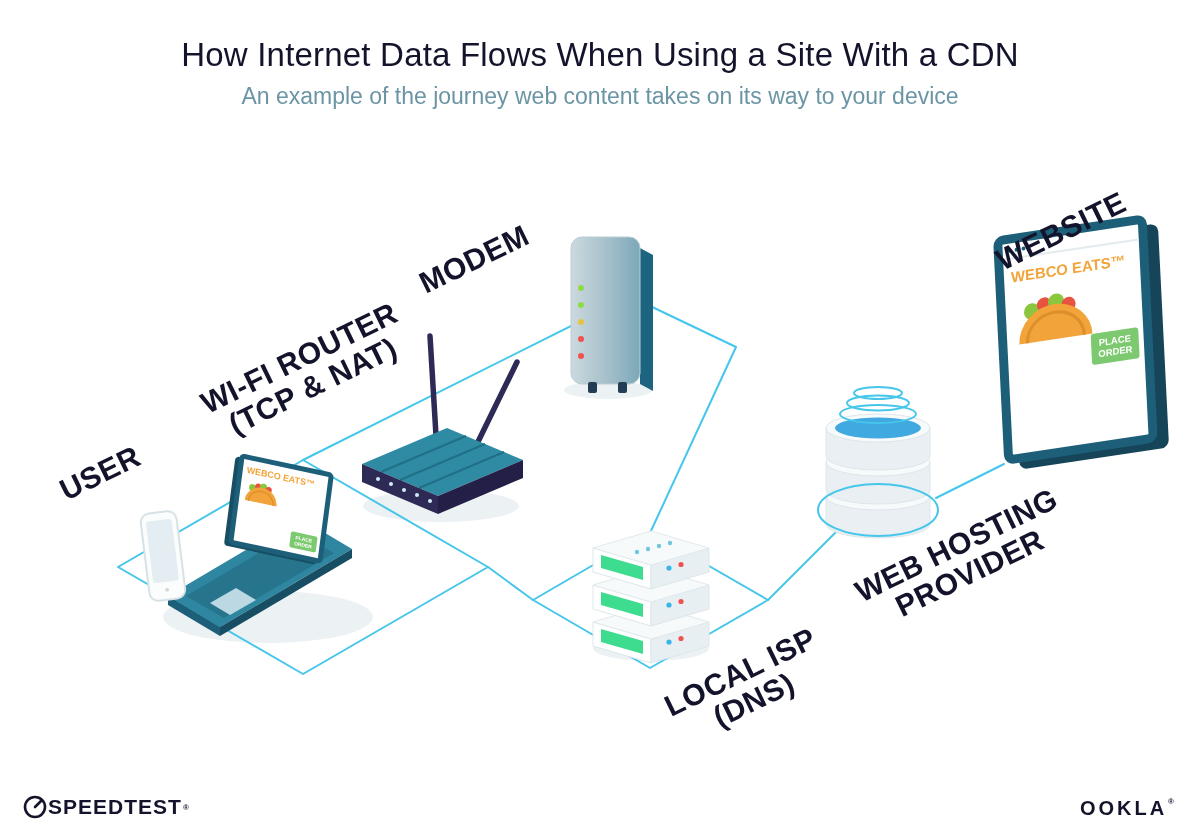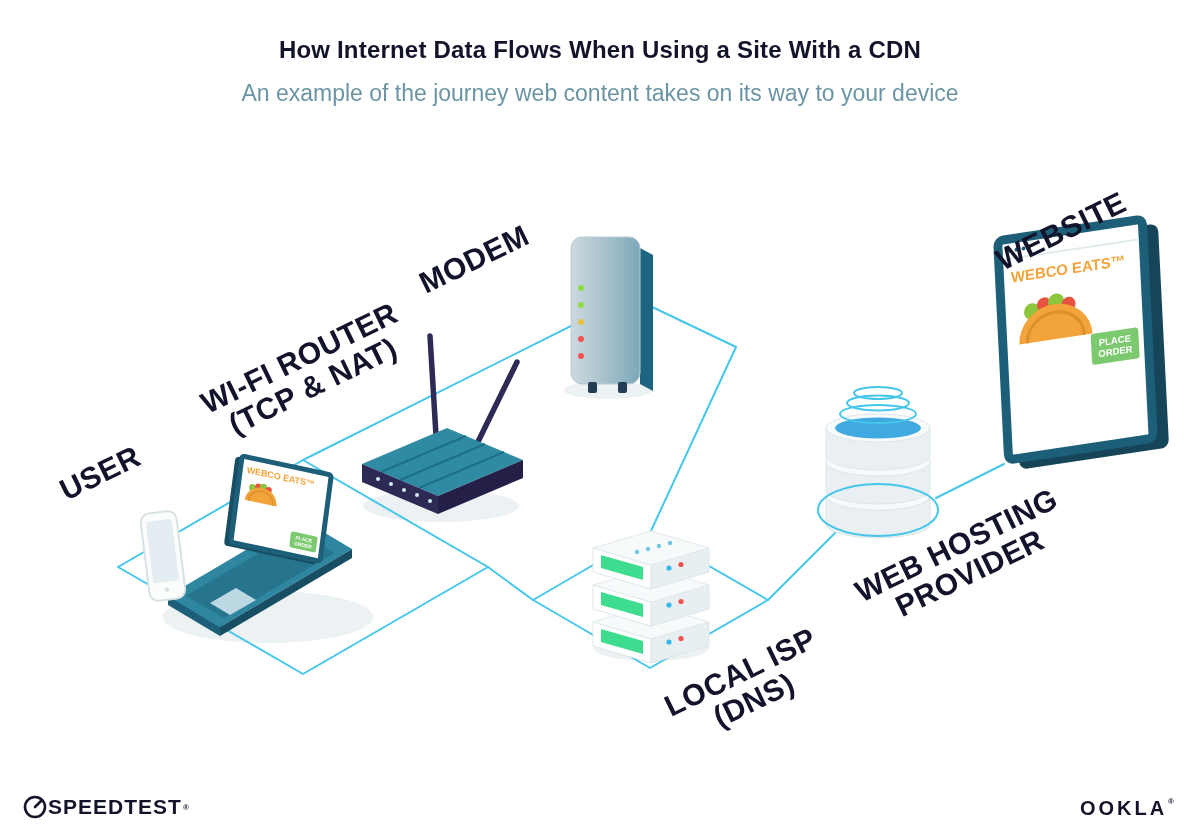--- a/index.html
+++ b/index.html
@@ -3,22 +3,22 @@
 <meta charset="utf-8">
 <style>
   * { margin:0; padding:0; box-sizing:border-box; }
   html,body { background:#ffffff; }
   #stage {
     position:relative; width:1200px; height:836px; background:#fff;
     font-family:"Liberation Sans", sans-serif; overflow:hidden;
   }
   
   .hdr { position:absolute; top:36px; left:0; width:100%; text-align:center; z-index:5; }
-  .hdr h1 { font-size:24px; font-weight:700; color:var(--navy,#13142b); letter-spacing:.2px; }
-  .hdr p  { margin-top:16px; font-size:23px; font-weight:400; color:var(--subtitle,#6b95a5); }
+  .hdr h1 { font-size:33px; font-weight:400; color:var(--navy,#13142b); letter-spacing:.2px; }
+  .hdr p  { margin-top:9px; font-size:23px; font-weight:400; color:var(--subtitle,#6b95a5); }
 
   
   #art { position:absolute; left:0; top:0; width:1200px; height:836px; z-index:1; }
 
   
   .node-label {
     position:absolute; z-index:4; transform:translate(-50%,-50%) rotate(-26deg);
     font-weight:700; font-size:30px; line-height:1.04; letter-spacing:.5px;
     color:var(--navy,#13142b); text-align:center; white-space:nowrap;
   }

